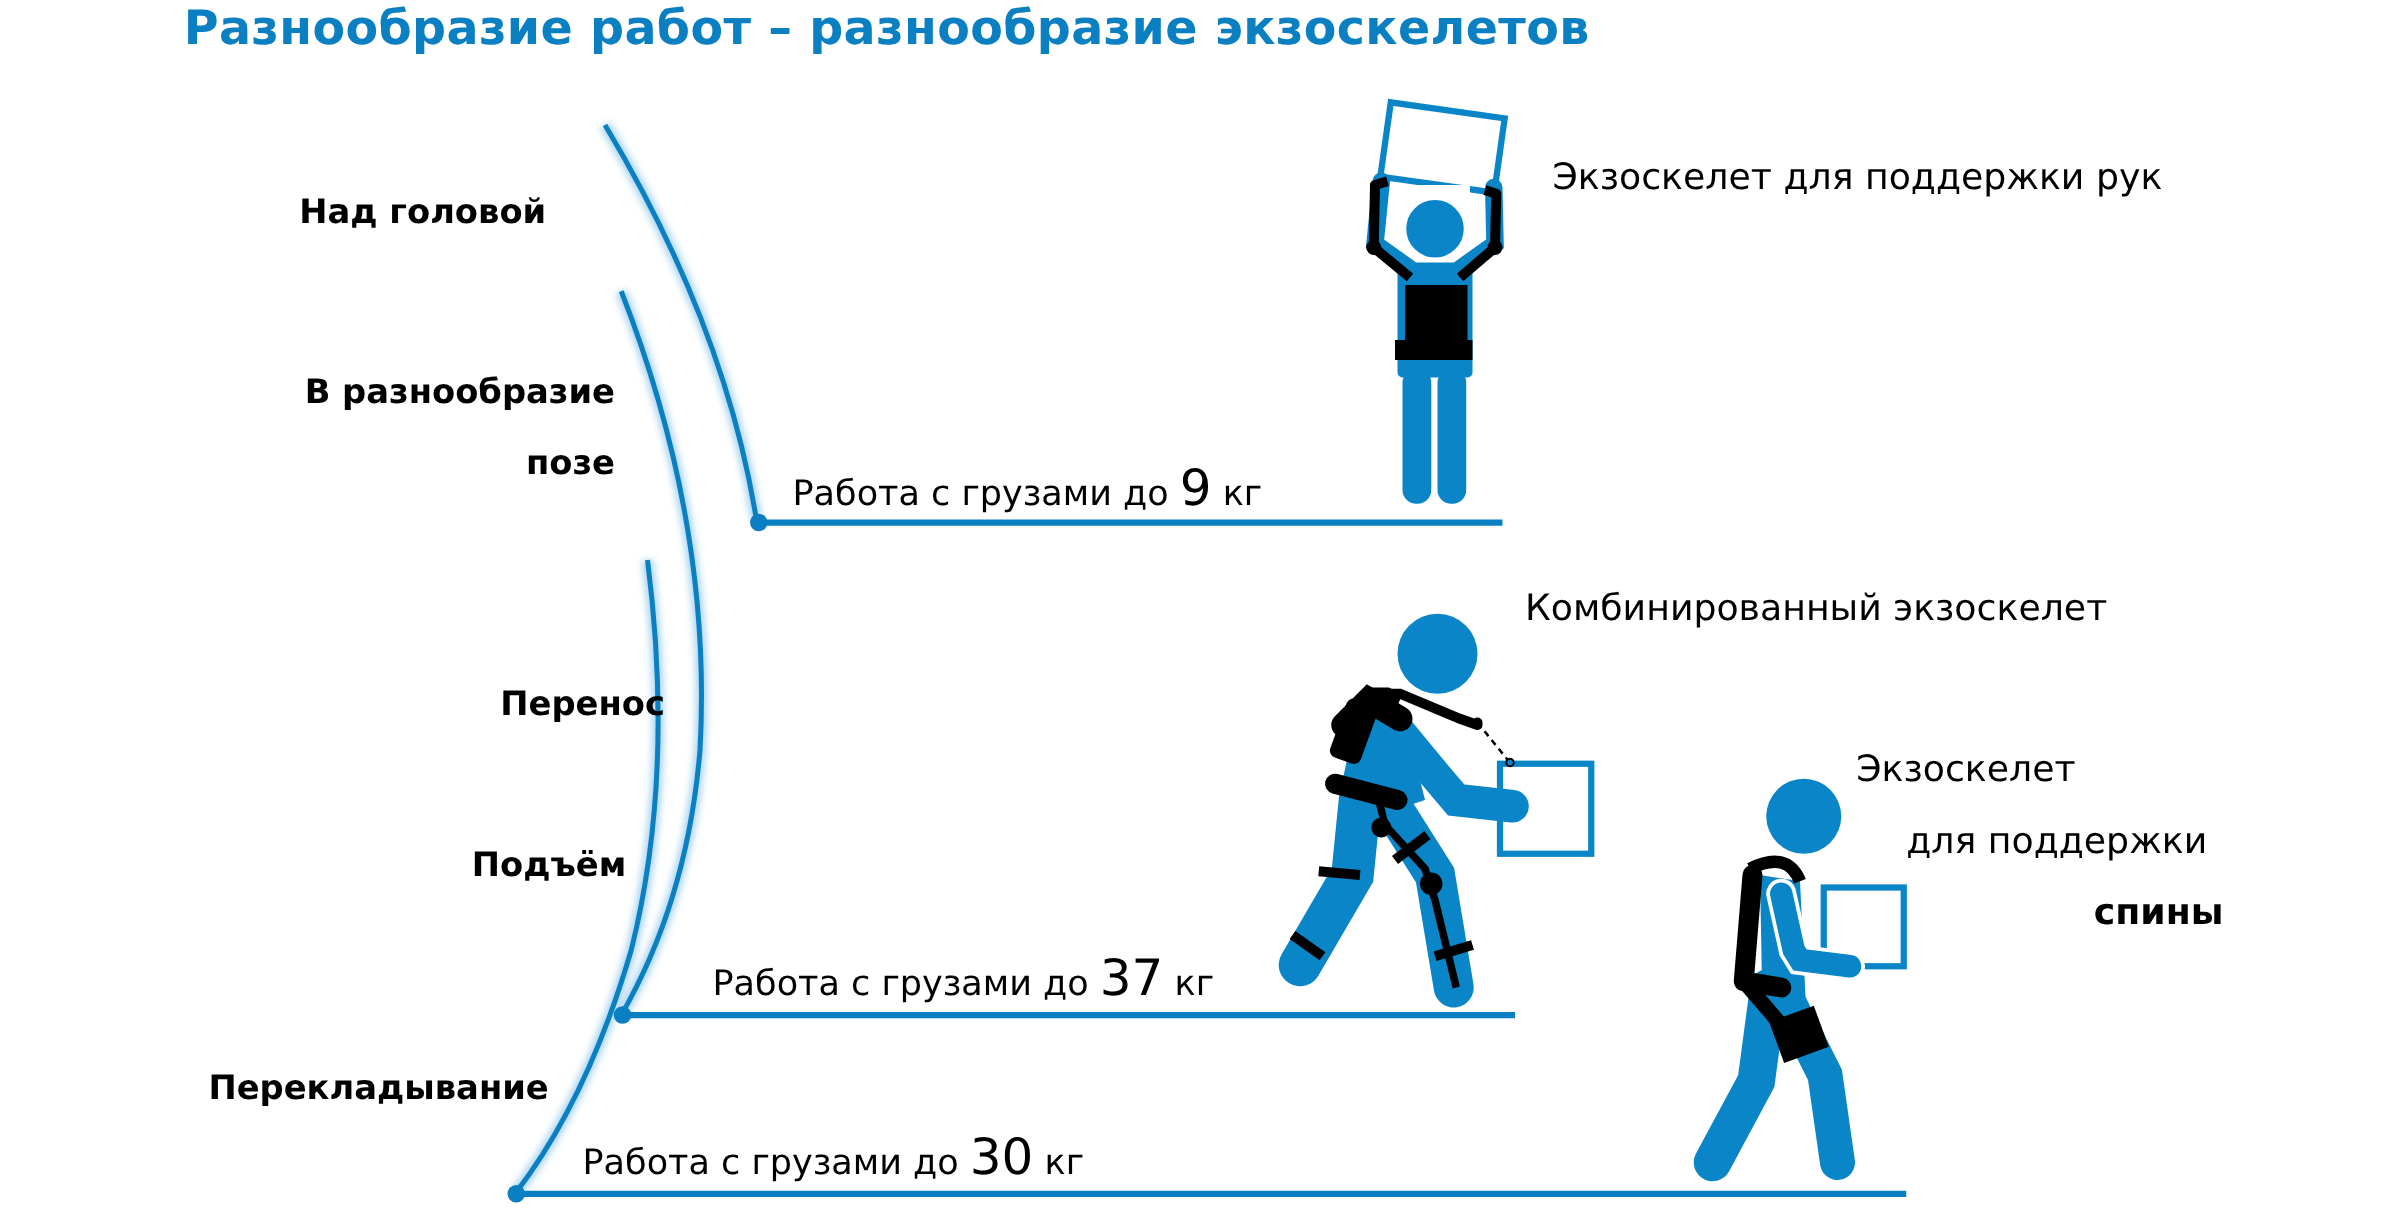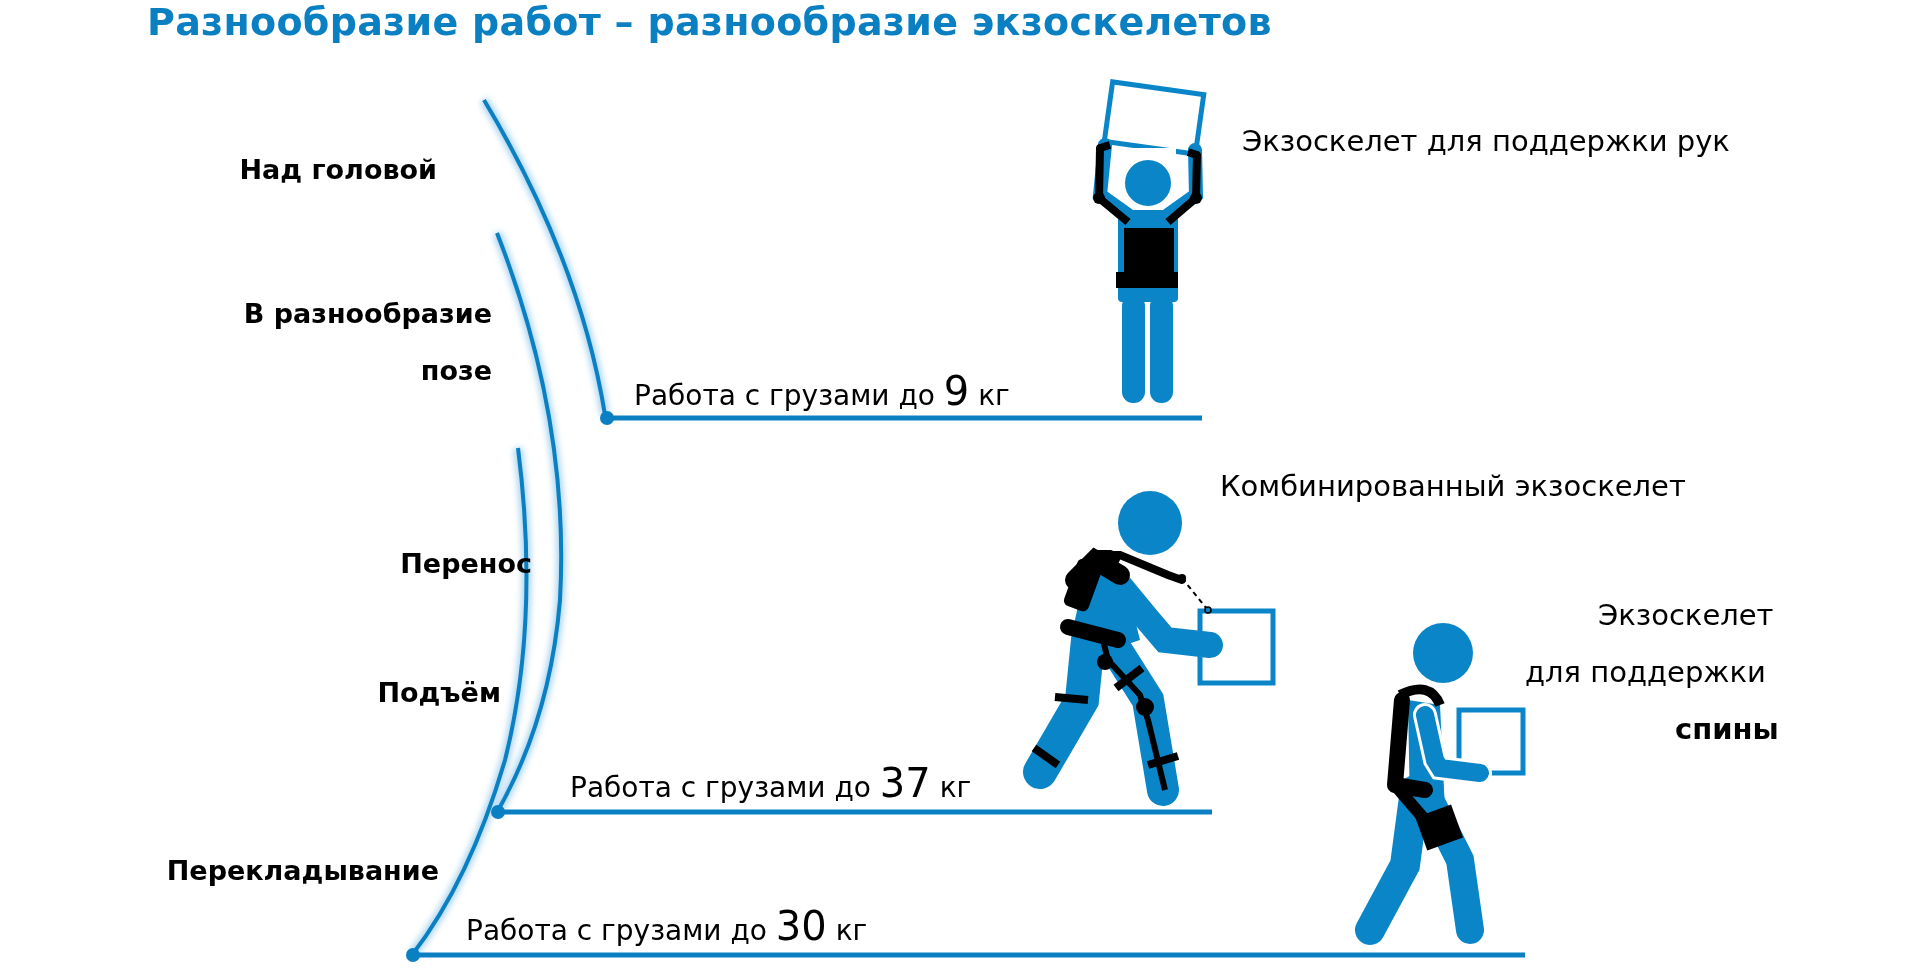--- a/index.html
+++ b/index.html
@@ -125,15 +125,15 @@
   <span>кг</span>
 </div>
 <div class="load" style="left:466px; top:903px;">
   <span>Работа с грузами до</span>
   <span class="num">30</span>
   <span>кг</span>
 </div>
 
 <div class="desc" style="left:1242px; top:124px;">Экзоскелет для поддержки рук</div>
 <div class="desc" style="left:1220px; top:469px;text-align:right;">Комбинированный экзоскелет</div>
-<div class="desc" style="left:1598px; top:598px;text-align:right;">Экзоскелет</div>
+<div class="desc" style="left:1485px; top:598px;text-align:right;">Экзоскелет</div>
 <div class="desc" style="left:1525px; top:655px;">для поддержки</div>
 <div class="desc" style="left:1675px; top:712px;font-weight:bold;">спины</div>
 
 </body></html>

